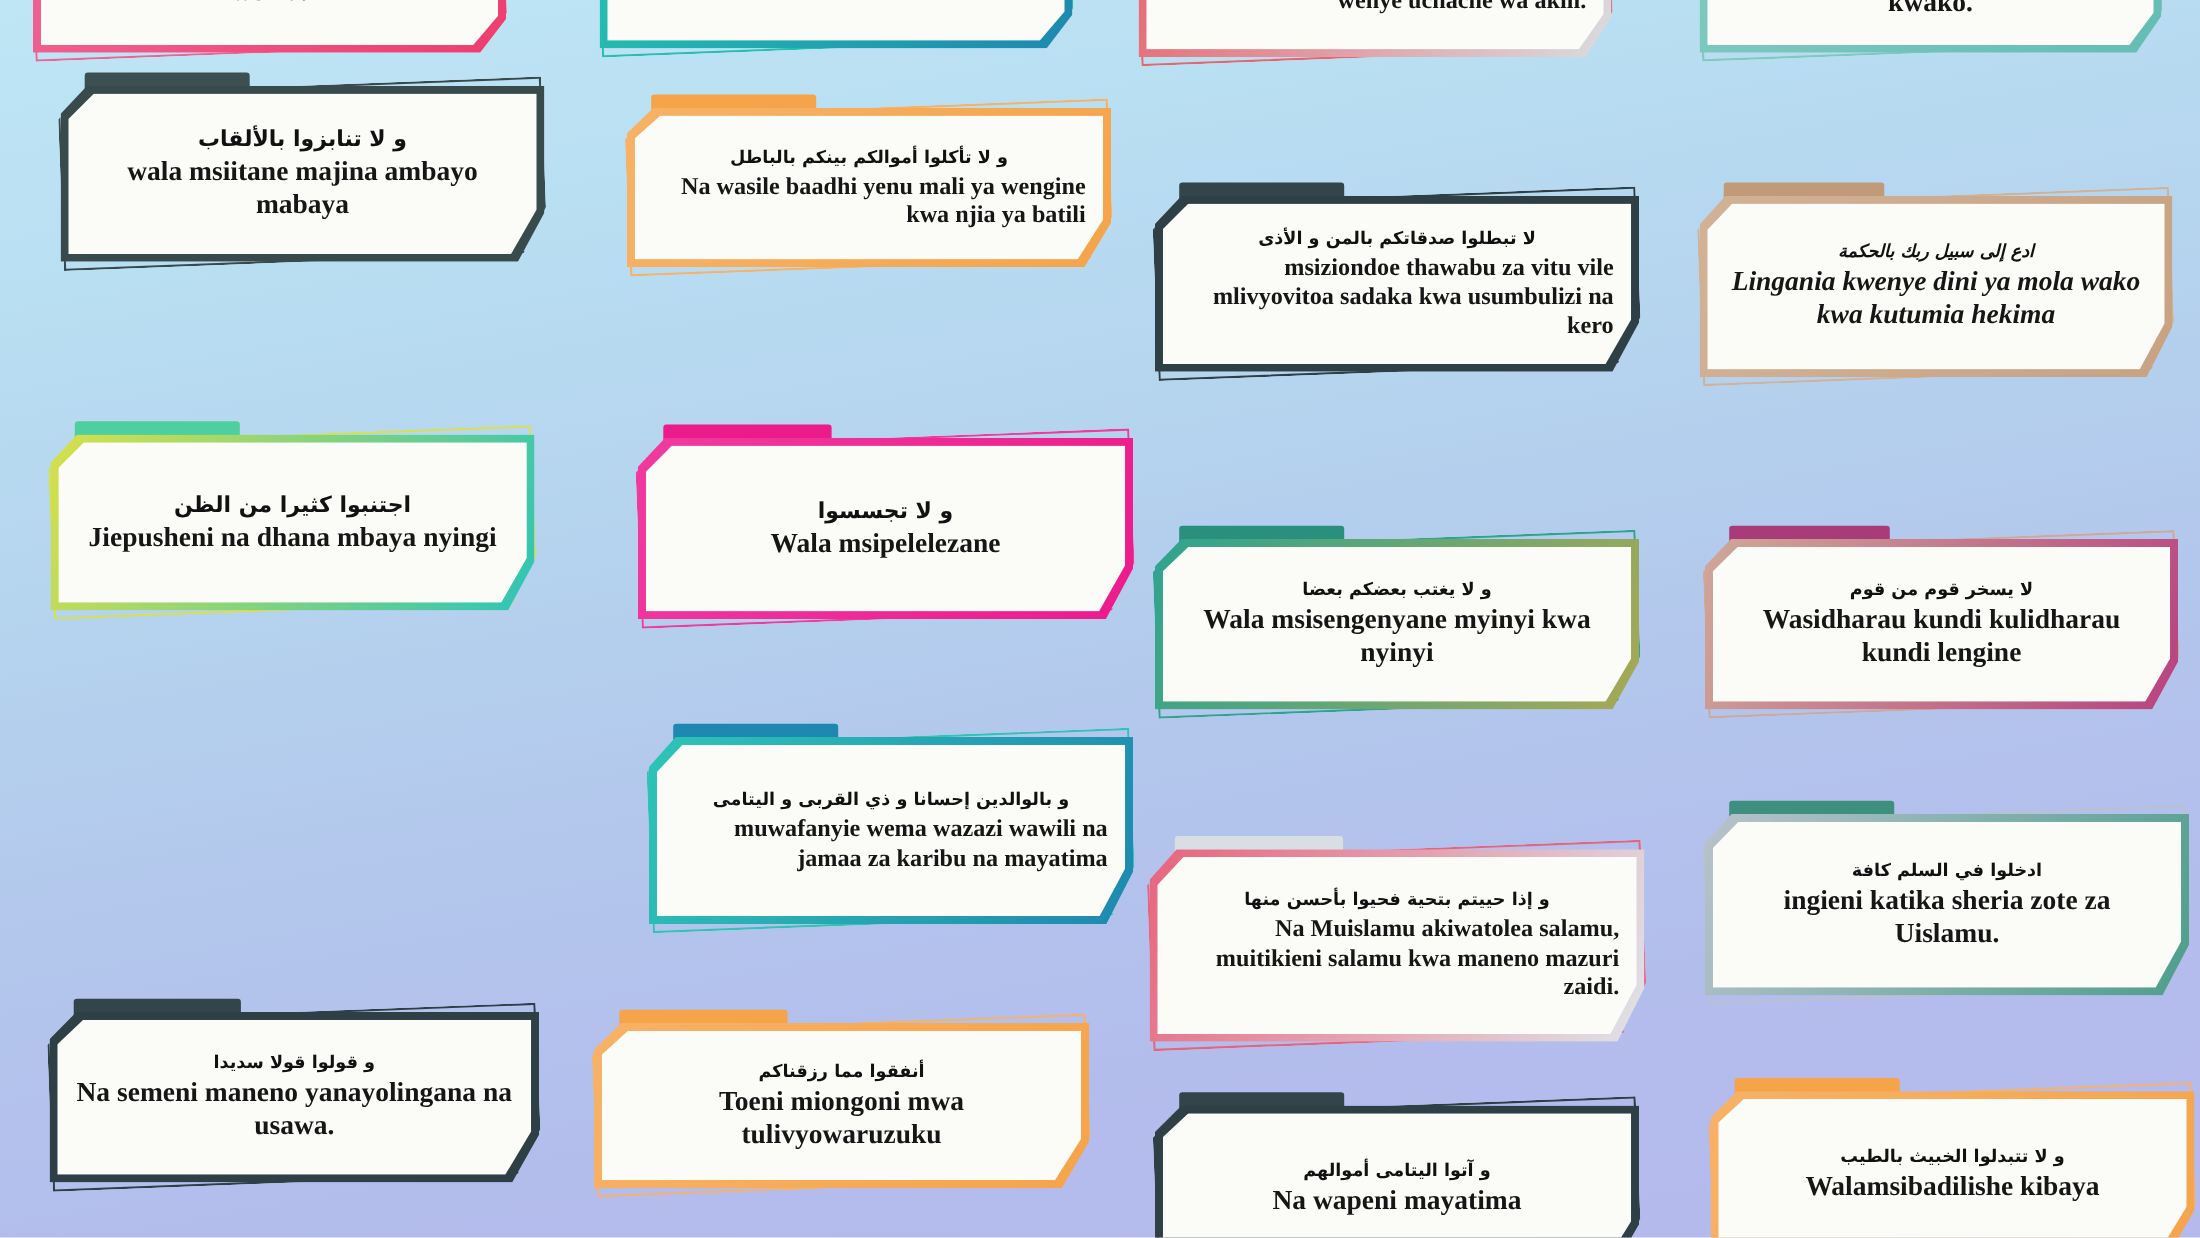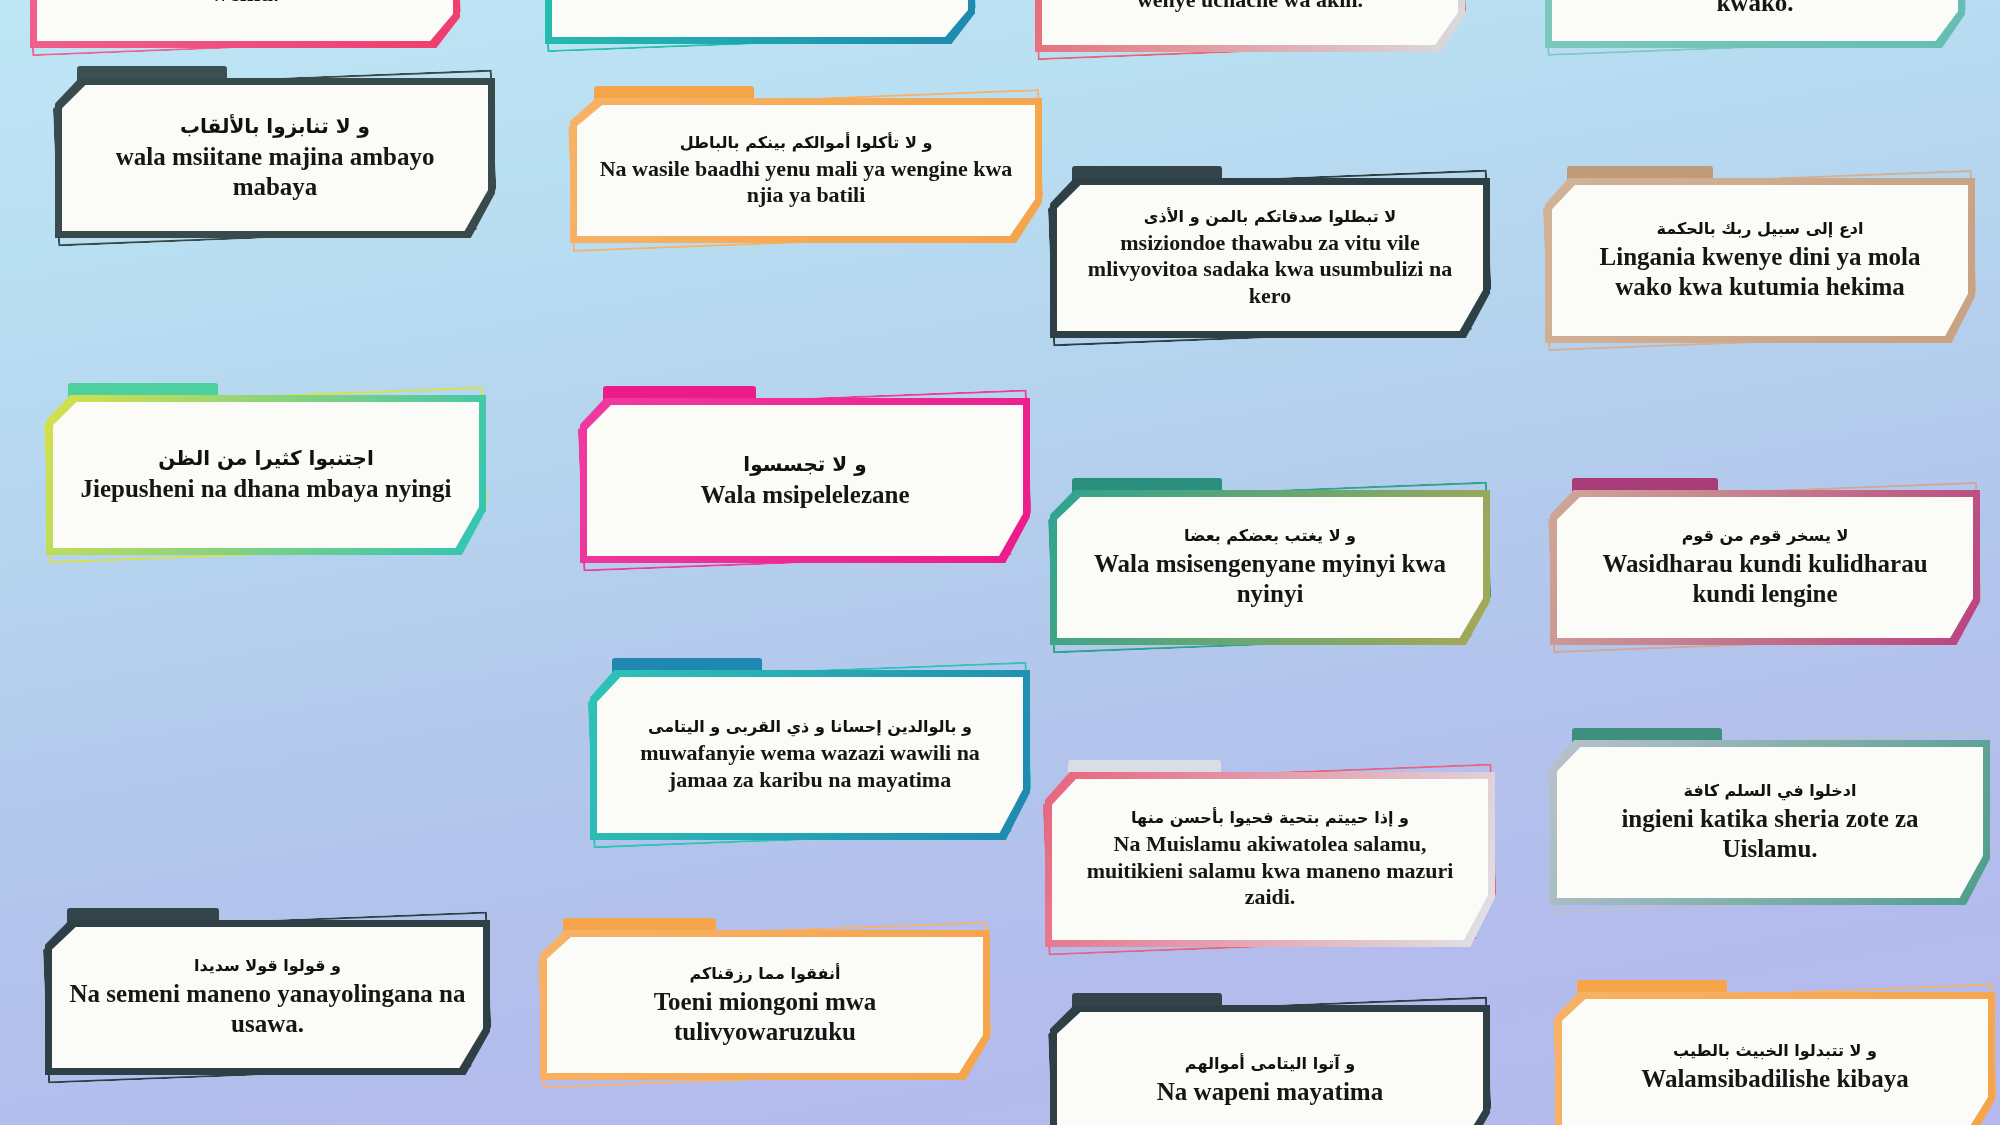--- a/index.html
+++ b/index.html
@@ -53,21 +53,21 @@
     margin-bottom:3px;
     font-family:"DejaVu Sans", sans-serif;
   }
   .sw{
     font-size:25px;
     font-weight:700;
     color:#161616;
     line-height:1.2;
     font-family:"Liberation Serif", serif;
   }
-  .sw.small{font-size:22px;}
+  .sw.small{font-size:22px;text-align:right;}
   .ar.small{font-size:16px;}
 </style>
 </head>
 <body>
 
 <div class="board">
     <div class="card" style="left: 30px; top: -62px; width: 430px; height: 110px;">
       <div class="shadowbox">
         <div class="outline" style="border-color: rgb(240, 98, 146);"></div>
       </div>
@@ -107,21 +107,21 @@
       <div class="shadowbox">
         <div class="outline" style="border-color: rgb(57, 74, 77);"></div>
       </div>
       <div class="tab" style="background: rgb(60, 79, 82);"></div>
       <div class="frame" style="background: linear-gradient(115deg, rgb(57, 74, 77), rgb(57, 74, 77));"></div>
       <div class="inner">
         <div class="ar">و لا تنابزوا بالألقاب</div>
         <div class="sw">wala msiitane majina ambayo mabaya</div>
       </div>
     </div>
-    <div class="card" style="left: 570px; top: 98px; width: 440px; height: 145px; padding-left: 32px;">
+    <div class="card" style="left: 570px; top: 98px; width: 440px; height: 145px;">
       <div class="shadowbox">
         <div class="outline" style="border-color: rgb(247, 178, 103);"></div>
       </div>
       <div class="tab" style="background: rgb(245, 164, 74);"></div>
       <div class="frame" style="background: linear-gradient(115deg, rgb(247, 178, 103), rgb(245, 164, 74));"></div>
       <div class="inner">
         <div class="ar small">و لا تأكلوا أموالكم بينكم بالباطل</div>
         <div class="sw small">Na wasile baadhi yenu mali ya wengine kwa njia ya batili</div>
       </div>
     </div>
@@ -129,21 +129,21 @@
       <div class="shadowbox">
         <div class="outline" style="border-color: rgb(46, 63, 69);"></div>
       </div>
       <div class="tab" style="background: rgb(51, 69, 75);"></div>
       <div class="frame" style="background: linear-gradient(115deg, rgb(46, 63, 69), rgb(46, 63, 69));"></div>
       <div class="inner">
         <div class="ar small">لا تبطلوا صدقاتكم بالمن و الأذى</div>
         <div class="sw small">msiziondoe thawabu za vitu vile mlivyovitoa sadaka kwa usumbulizi na kero</div>
       </div>
     </div>
-    <div class="card" style="left: 1545px; top: 178px; width: 430px; height: 165px;">
+    <div class="card" style="left: 1545px; top: 178px; width: 430px; height: 165px; font-style: italic;">
       <div class="shadowbox">
         <div class="outline" style="border-color: rgb(210, 178, 150);"></div>
       </div>
       <div class="tab" style="background: rgb(193, 154, 121);"></div>
       <div class="frame" style="background: linear-gradient(115deg, rgb(210, 178, 150), rgb(199, 162, 131));"></div>
       <div class="inner">
         <div class="ar small">ادع إلى سبيل ربك بالحكمة</div>
         <div class="sw">Lingania kwenye dini ya mola wako kwa kutumia hekima</div>
       </div>
     </div>

